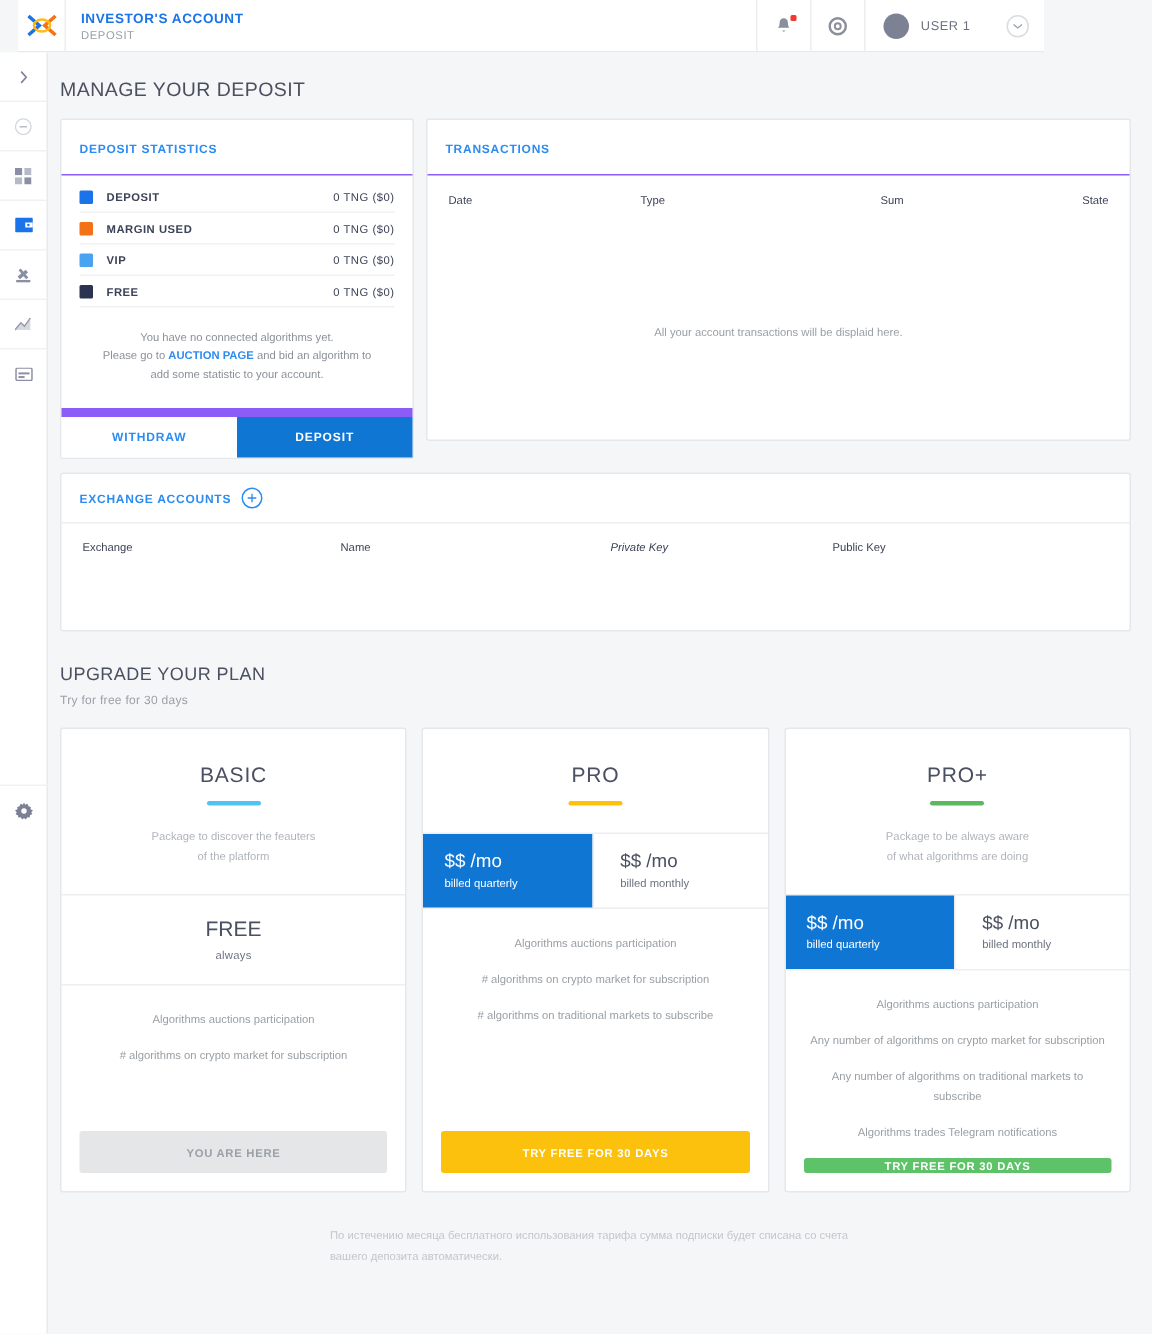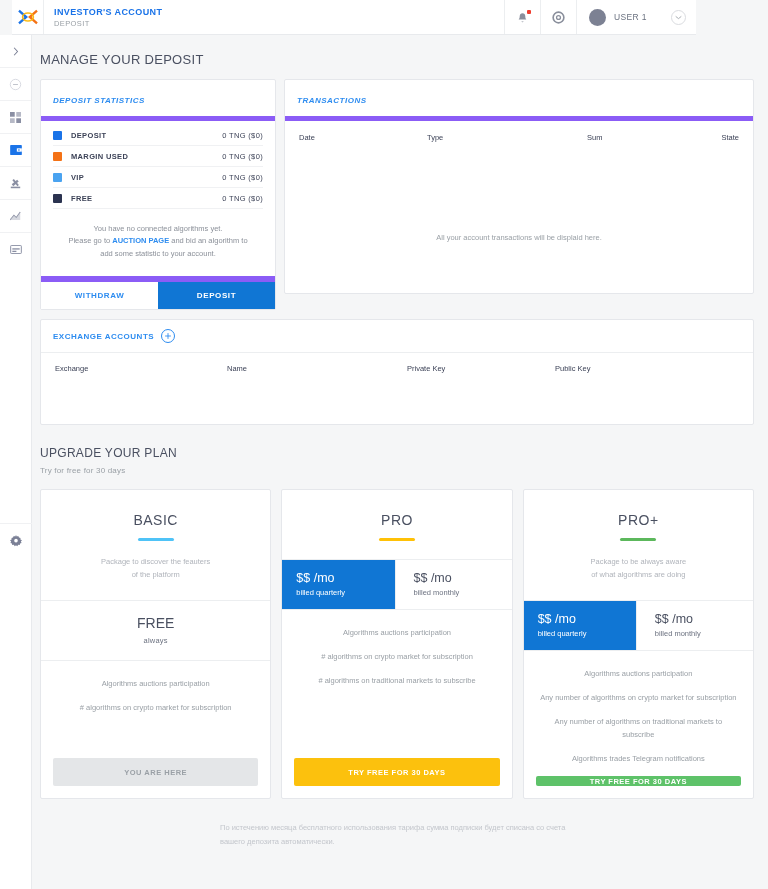--- a/index.html
+++ b/index.html
@@ -73,21 +73,21 @@
     font-size: 13px; color: #4a5061; letter-spacing: .3px;
     padding: 17px 16px 0 8px; font-weight: normal;
   }
 
   .row1 { display: flex; gap: 8px; padding: 12px 14px 0 8px; align-items: flex-start; }
 
   .card {
     background: #ffffff; border: 1px solid #e5e7eb; border-radius: 2px;
   }
   .card-head {
-    padding: 9px 12px; border-bottom: 5px solid #8b5cf6; font-style: italic;
+    padding: 9px 12px; border-bottom: 1px solid #8b5cf6;
   }
   .card-head-title {
     font-size: 8px; font-weight: bold; color: #2d8cf0; letter-spacing: .5px;
   }
 
   
   .dep-card { width: 236px; }
   .stat-list { padding: 4px 12px 0 12px; }
   .stat-row {
     display: flex; align-items: center; height: 21px;
@@ -113,37 +113,37 @@
   .tx-card { flex: 1; height: 215px; display: flex; flex-direction: column; }
   .tx-table { position: relative; flex: 1; }
   .tx-head-row {
     display: flex; padding: 12px 14px 0 14px; font-size: 7.5px; color: #3c4257;
   }
   .tx-c1 { width: 128px; }
   .tx-c2 { width: 160px; }
   .tx-c3 { flex: 1; }
   .tx-c4 { width: 40px; text-align: right; }
   .tx-empty {
-    position: absolute; top: 112px; left: 0; width: 100%; text-align: center;
+    position: absolute; top: 100px; left: 0; width: 100%; text-align: center;
     font-size: 7.5px; color: #9aa0a6;
   }
 
   
   .exch-card { margin: 9px 14px 0 8px; height: 106px; }
   .exch-head { display: flex; align-items: center; gap: 7px; padding: 9px 12px; border-bottom: 1px solid #eceef0; }
   .plus-btn {
     width: 14px; height: 14px; border-radius: 50%; border: 1px solid #2d8cf0;
     display: flex; align-items: center; justify-content: center;
   }
   .exch-head-row {
     display: flex; padding: 11px 14px 0 14px; font-size: 7.5px; color: #3c4257;
   }
   .ex-c1 { width: 172px; }
   .ex-c2 { width: 180px; }
-  .ex-c3 { width: 148px; }
+  .ex-c3 { width: 148px; font-style: italic; }
   .ex-c4 { flex: 1; }
 
   
   .plans-section { padding: 21px 14px 0 8px; }
   .plans-title { font-size: 12px; color: #4a5061; letter-spacing: .3px; }
   .plans-sub { font-size: 8px; color: #9aa0a6; margin-top: 6px; letter-spacing: .2px; }
   .plans-row { display: flex; gap: 10px; margin-top: 14px; }
   .plan {
     flex: 1; background: #ffffff; border: 1px solid #e5e7eb; border-radius: 2px;
     display: flex; flex-direction: column; height: 310px;

